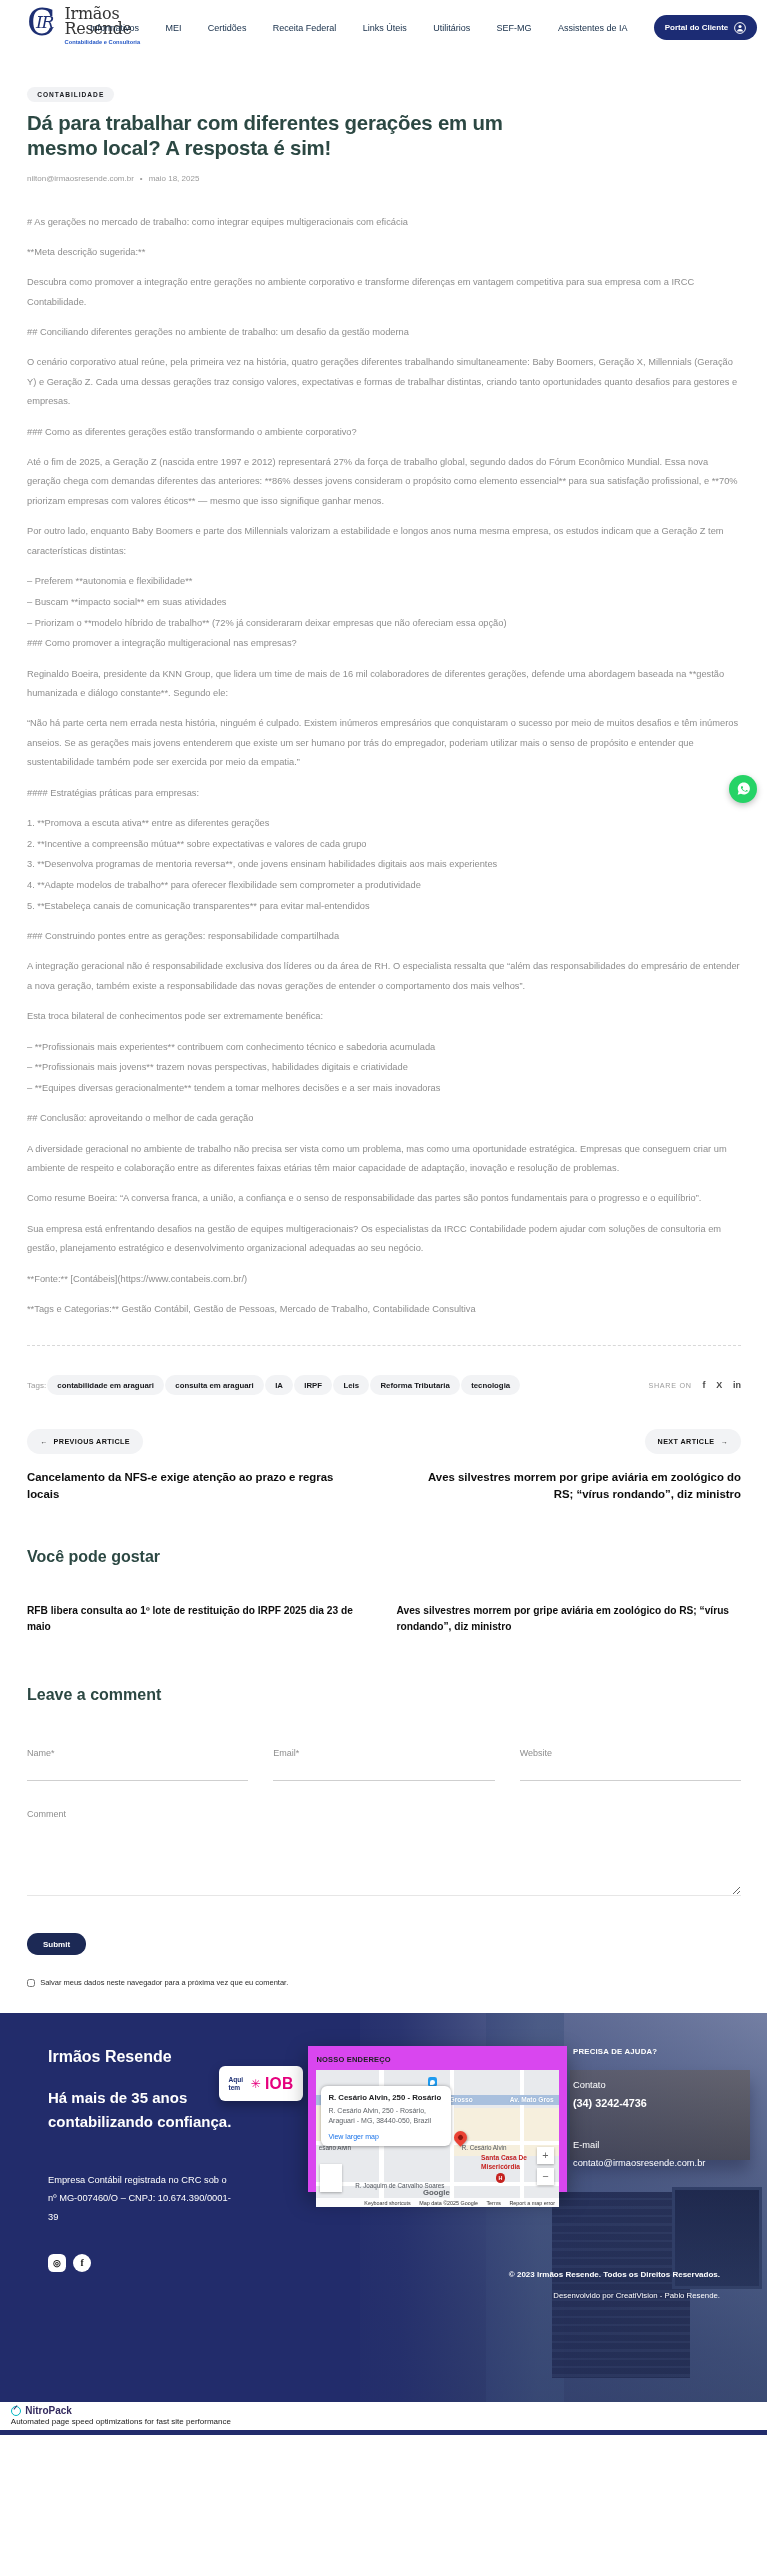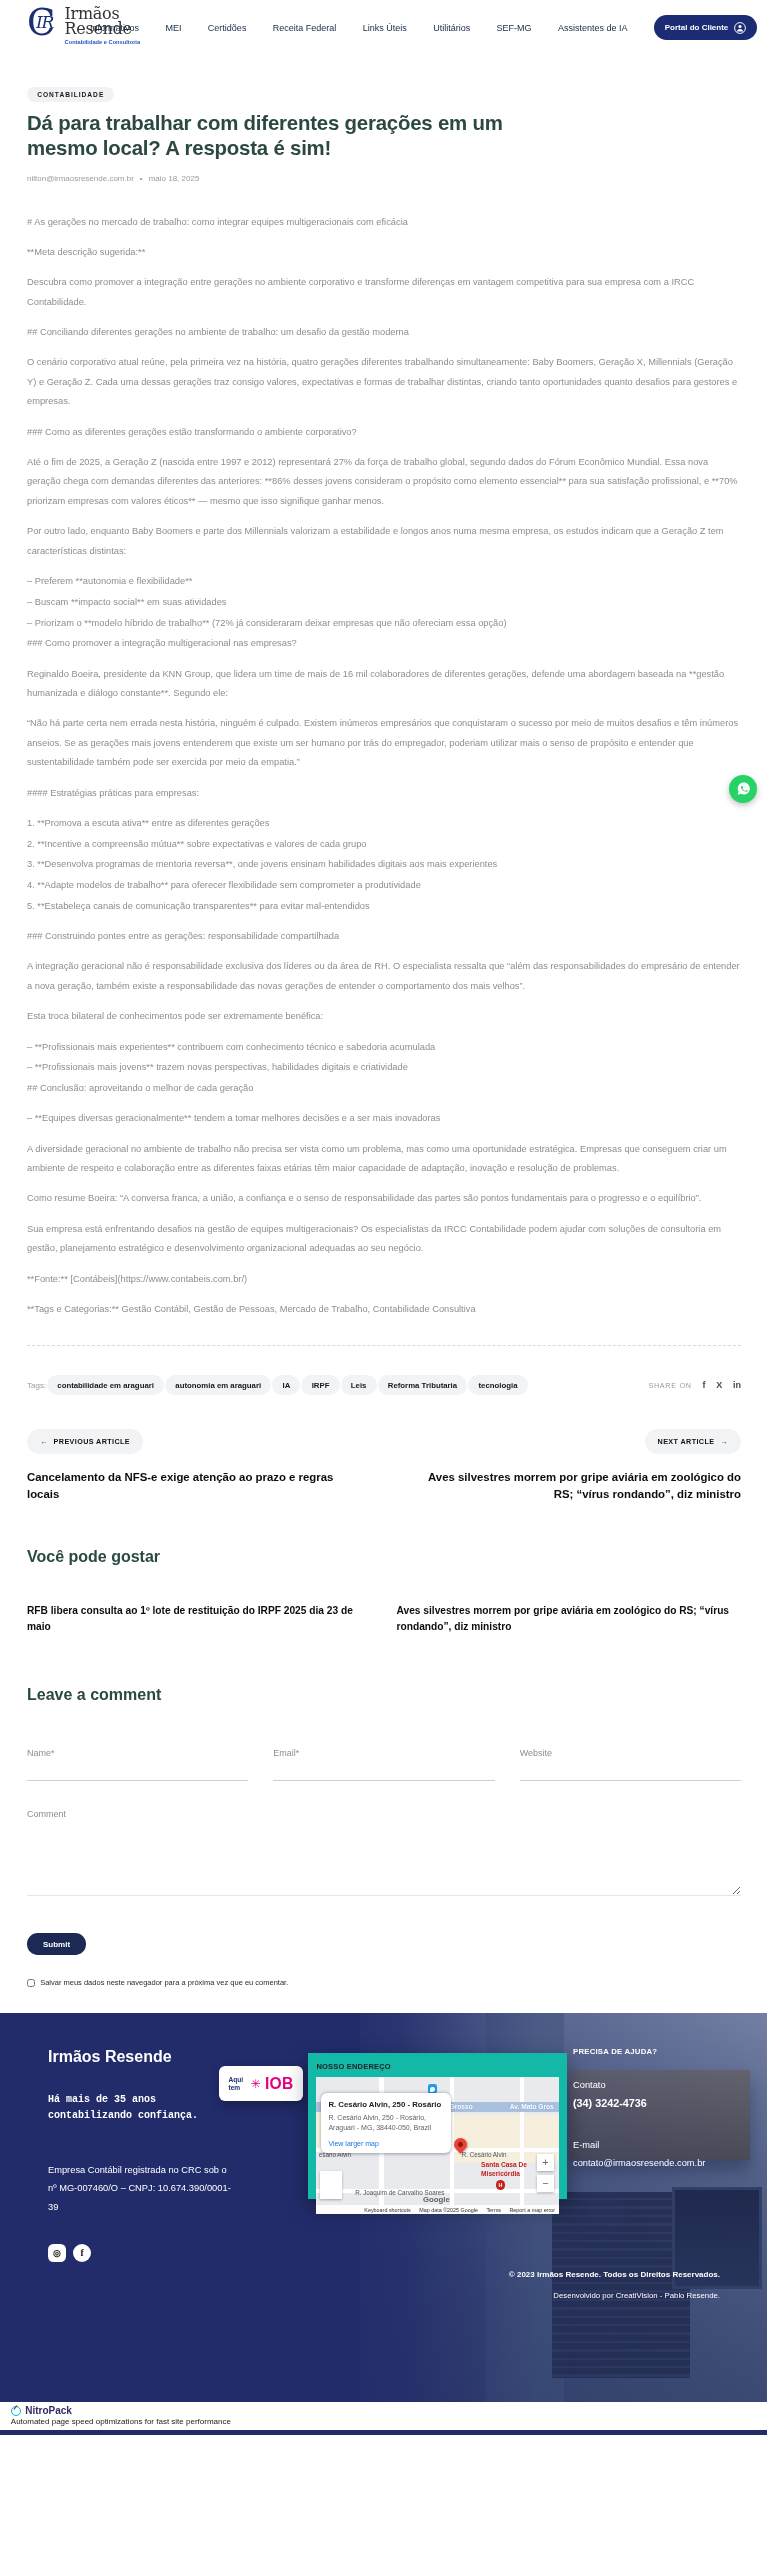--- a/index.html
+++ b/index.html
@@ -73,33 +73,33 @@
   .bld { position:absolute; top:0; right:0; width:408px; height:100%;
          background:linear-gradient(195deg,#b8c4d2 0%,#93a3b5 18%,#7b8ca0 34%,#667b92 52%,#53677e 72%,#425468 100%); }
   .bld .awn { position:absolute; top:57px; right:18px; width:180px; height:90px; background:linear-gradient(180deg,#9a9272,#6a6448); box-shadow:0 10.8px 15.6px rgba(0,0,0,.35); }
   .bld .wall { position:absolute; top:0; right:204px; width:78px; height:100%; background:linear-gradient(180deg,#7f96a8,#51697e); }
   .bld .shut { position:absolute; bottom:24px; right:78px; width:138px; height:186px; background:repeating-linear-gradient(180deg,#232d3a 0 6px,#33404f 6px 8.4px); opacity:.9; }
   .bld .win { position:absolute; top:174px; right:6px; width:90px; height:102px; background:linear-gradient(180deg,#1d2733,#2c3b4c); border:3.6px solid #3e5063; }
   .f-overlay { position:absolute; inset:0; background:linear-gradient(90deg,#222c6b 0%,#222c6b 42%,rgba(34,44,107,.92) 52%,rgba(34,44,107,.55) 70%,rgba(34,44,107,.45) 100%); }
 
   .f-left { position:absolute; left:48px; top:35px; width:186px; z-index:2; }
   .f-brand { font-size:16px; font-weight:700; cursor:pointer; }
-  .f-tagline { margin-top:26px; font-size:10px; font-weight:700; line-height:1.6;font-family:Liberation Mono, monospace; }
+  .f-tagline { margin-top:20px; font-size:15px; font-weight:700; line-height:1.6; }
   .f-reg { margin-top:37px; font-size:9.3px; line-height:1.95; }
   .f-socials { margin-top:28px; display:flex; gap:7.2px; }
   .soc { width:18px; height:18px; background:#fff; color:#111; display:flex; align-items:center; justify-content:center; cursor:pointer; font-weight:700; }
   .soc.ig { border-radius:5.4px; font-size:9px; }
   .soc.fb { border-radius:50%; font-size:9.6px; font-family:"Liberation Serif",serif; }
 
   .iob { position:absolute; left:219px; top:53px; width:84px; height:35px; background:#fff; border-radius:6px; display:flex; align-items:center; justify-content:center; gap:4.2px; z-index:2; box-shadow:0 4.8px 10.8px rgba(0,0,0,.3); }
   .iob .pre { font-size:6.6px; font-weight:700; color:#1d2f73; line-height:1.15; width:18px; }
   .iob .star { color:#e6007e; font-size:12px; }
   .iob .brand { color:#e6007e; font-size:15.6px; font-weight:800; letter-spacing:0.3px; }
 
-  .map-card { position:absolute; left:308px; top:40px; width:259px; height:146px; background:#14b8a6; padding:8.4px 8.4px 6px; z-index:2; box-shadow:0 8.4px 20.4px rgba(0,0,0,.4); }
+  .map-card { position:absolute; left:308px; top:33px; width:259px; height:146px; background:#d946ef; padding:8.4px 8.4px 6px; z-index:2; box-shadow:0 8.4px 20.4px rgba(0,0,0,.4); }
   .map-heading { font-size:7.5px; font-weight:700; color:#202124; letter-spacing:0.2px; }
   .map { position:relative; margin-top:6.6px; height:137px; background:#e8eaed; overflow:hidden; font-family:"Liberation Sans",sans-serif; }
   .ave { position:absolute; top:25px; left:0; right:0; height:10.2px; background:#a9c0de; }
   .ave-label { position:absolute; top:26px; font-size:6.6px; font-weight:700; color:#fff; text-shadow:0 0 1.2px #7d9cc4; }
   .ave-label.a1 { left:55%; } .ave-label.a2 { right:2%; }
   .road-h { position:absolute; left:0; right:0; height:4.2px; background:#fff; }
   .road-v { position:absolute; top:0; bottom:0; width:4.2px; background:#fff; }
   .beige { position:absolute; background:#f6efdd; }
   .map-label { position:absolute; font-size:6.3px; color:#50555c; }
   .map-label.blue { color:#5172a8; font-size:7px; }
@@ -214,36 +214,36 @@
     <div class="block tight">1. **Promova a escuta ativa** entre as diferentes gerações</div>
     <div class="block tight">2. **Incentive a compreensão mútua** sobre expectativas e valores de cada grupo</div>
     <div class="block tight">3. **Desenvolva programas de mentoria reversa**, onde jovens ensinam habilidades digitais aos mais experientes</div>
     <div class="block tight">4. **Adapte modelos de trabalho** para oferecer flexibilidade sem comprometer a produtividade</div>
     <div class="block tight gap">5. **Estabeleça canais de comunicação transparentes** para evitar mal-entendidos</div>
     <div class="block">### Construindo pontes entre as gerações: responsabilidade compartilhada</div>
     <div class="block">A integração geracional não é responsabilidade exclusiva dos líderes ou da área de RH. O especialista ressalta que “além das responsabilidades do empresário de entender a nova geração, também existe a responsabilidade das novas gerações de entender o comportamento dos mais velhos”.</div>
     <div class="block">Esta troca bilateral de conhecimentos pode ser extremamente benéfica:</div>
     <div class="block tight">– **Profissionais mais experientes** contribuem com conhecimento técnico e sabedoria acumulada</div>
     <div class="block tight">– **Profissionais mais jovens** trazem novas perspectivas, habilidades digitais e criatividade</div>
+    <div class="block tight gap">– **Equipes diversas geracionalmente** tendem a tomar melhores decisões e a ser mais inovadoras</div>
     <div class="block">## Conclusão: aproveitando o melhor de cada geração</div>
-    <div class="block tight gap">– **Equipes diversas geracionalmente** tendem a tomar melhores decisões e a ser mais inovadoras</div>
     <div class="block">A diversidade geracional no ambiente de trabalho não precisa ser vista como um problema, mas como uma oportunidade estratégica. Empresas que conseguem criar um ambiente de respeito e colaboração entre as diferentes faixas etárias têm maior capacidade de adaptação, inovação e resolução de problemas.</div>
     <div class="block">Como resume Boeira: “A conversa franca, a união, a confiança e o senso de responsabilidade das partes são pontos fundamentais para o progresso e o equilíbrio”.</div>
     <div class="block">Sua empresa está enfrentando desafios na gestão de equipes multigeracionais? Os especialistas da IRCC Contabilidade podem ajudar com soluções de consultoria em gestão, planejamento estratégico e desenvolvimento organizacional adequadas ao seu negócio.</div>
     <div class="block">**Fonte:** [Contábeis](https://www.contabeis.com.br/)</div>
     <div class="block">**Tags e Categorias:** Gestão Contábil, Gestão de Pessoas, Mercado de Trabalho, Contabilidade Consultiva</div>
   </article>
 
   <div class="divider"></div>
 
   
   <div class="tags-row">
     <span class="tags-label">Tags:</span>
     <span class="tag">contabilidade em araguari</span>
-    <span class="tag">autonomia em araguari</span>
+    <span class="tag">consulta em araguari</span>
     <span class="tag">IA</span>
     <span class="tag">IRPF</span>
     <span class="tag">Leis</span>
     <span class="tag">Reforma Tributaria</span>
     <span class="tag">tecnologia</span>
     <span class="share">
       <span class="share-label">SHARE ON</span>
       <span class="share-icon">f</span>
       <span class="share-icon">X</span>
       <span class="share-icon">in</span>

